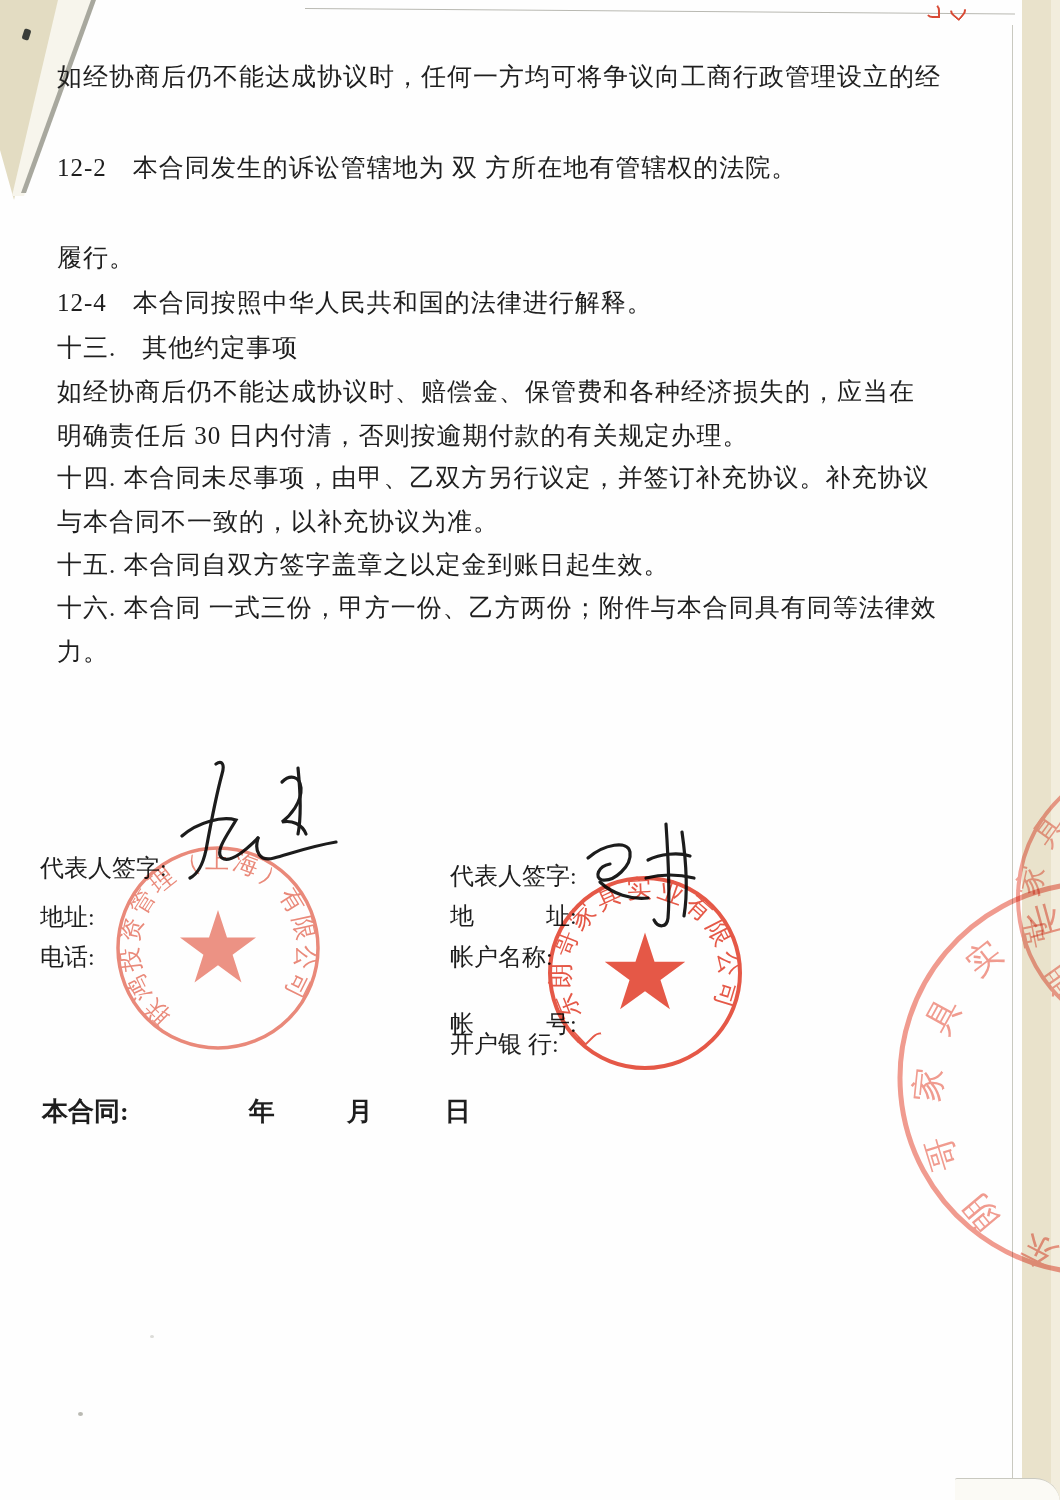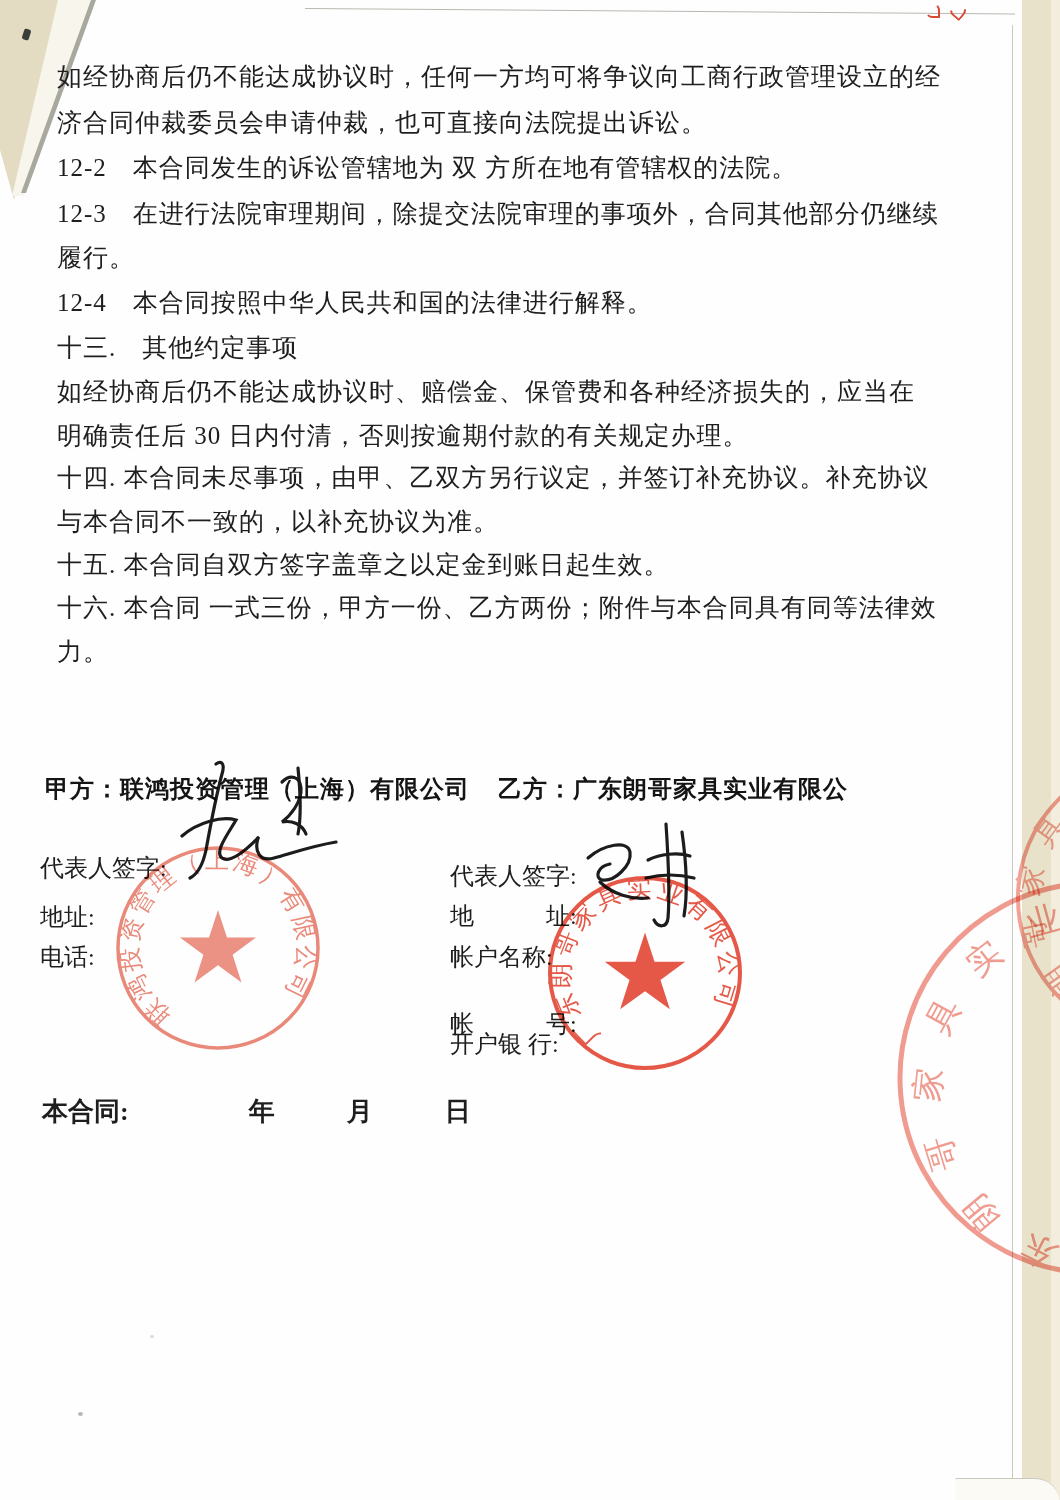--- a/index.html
+++ b/index.html
@@ -55,37 +55,32 @@
   <div class="corner-dot"></div>
   <div class="top-diag-line"></div>
   <div class="page-edge-line"></div>
   <div class="red-mark" style="left:925px;top:3px;width:11px;height:11px;"></div>
   <div class="red-mark" style="left:950px;top:2px;width:12px;height:12px;transform:rotate(40deg);"></div>
   <div class="speck" style="left:78px;top:1412px;width:5px;height:4px;"></div>
   <div class="speck" style="left:150px;top:1335px;width:4px;height:3px;opacity:.5;"></div>
   <div class="bottom-curve"></div>
 
   <div class="line" style="top:60px">如经协商后仍不能达成协议时，任何一方均可将争议向工商行政管理设立的经</div>
-  <div class="line" style="top:106px">济合同仲裁委员会申请仲裁，也可直接向法院提出诉讼。</div>
   <div class="line" style="top:151px">12-2　本合同发生的诉讼管辖地为 双 方所在地有管辖权的法院。</div>
-  <div class="line" style="top:197px">12-3　在进行法院审理期间，除提交法院审理的事项外，合同其他部分仍继续</div>
   <div class="line" style="top:241px">履行。</div>
   <div class="line" style="top:286px">12-4　本合同按照中华人民共和国的法律进行解释。</div>
   <div class="line" style="top:331px">十三.　其他约定事项</div>
   <div class="line" style="top:375px">如经协商后仍不能达成协议时、赔偿金、保管费和各种经济损失的，应当在</div>
   <div class="line" style="top:419px">明确责任后 30 日内付清，否则按逾期付款的有关规定办理。</div>
   <div class="line" style="top:461px">十四. 本合同未尽事项，由甲、乙双方另行议定，并签订补充协议。补充协议</div>
   <div class="line" style="top:548px">十五. 本合同自双方签字盖章之以定金到账日起生效。</div>
   <div class="line" style="top:505px">与本合同不一致的，以补充协议为准。</div>
   <div class="line" style="top:591px">十六. 本合同 一式三份，甲方一份、乙方两份；附件与本合同具有同等法律效</div>
   <div class="line" style="top:635px">力。</div>
 
-  <div class="parties">
-    <span class="plabel">甲方：</span><span>联鸿投资管理（上海）有限公司</span><span style="display:inline-block;width:28px;"></span><span class="plabel">乙方：</span><span>广东朗哥家具实业有限公</span>
-  </div>
 
   <div class="sigA-label" style="top:852px">代表人签字:</div>
   <div class="sigA-label" style="top:901px">地址:</div>
   <div class="sigA-label" style="top:941px">电话:</div>
 
   <div class="sigB-label" style="top:860px">代表人签字:</div>
   <div class="sigB-label" style="top:900px">地　　　址:</div>
   <div class="sigB-label" style="top:941px">帐户名称:</div>
   <div class="sigB-label" style="top:1008px">帐　　　号:</div>
   <div class="sigB-label" style="top:1028px">开户银 行:</div>

